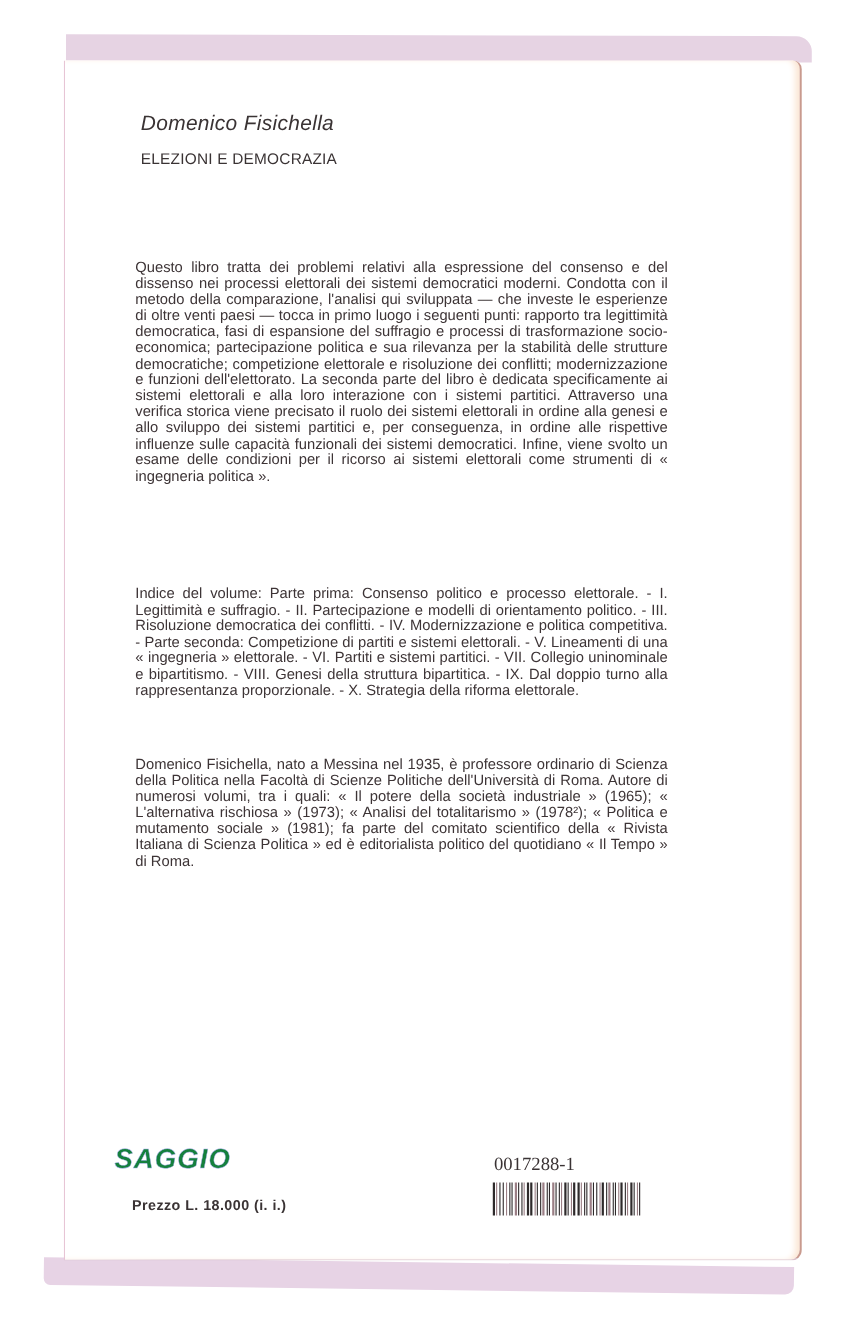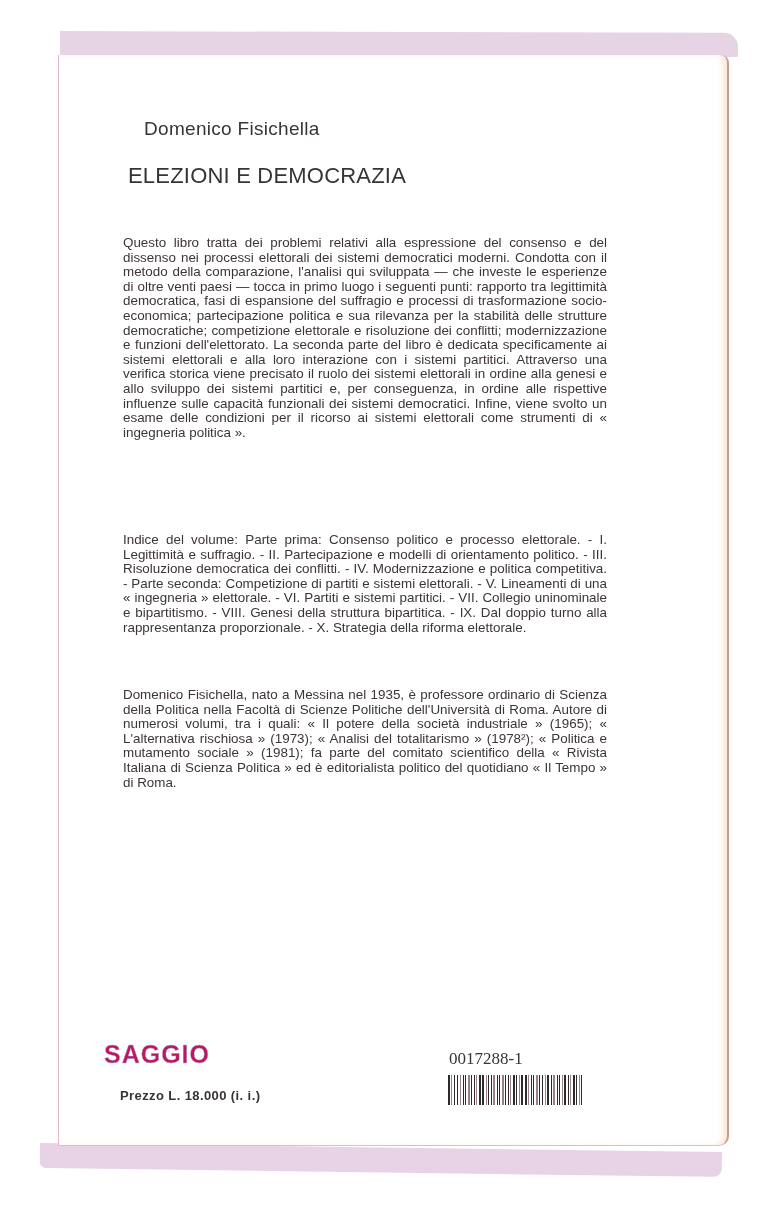--- a/index.html
+++ b/index.html
@@ -19,36 +19,36 @@
   .card {
     position: absolute; left: 58px; top: 55px; width: 668px; height: 1090px;
     background: #ffffff;
     border-left: 1px solid #e2b8cc;
     border-right: 2px solid #c99a8e;
     border-bottom: 1px solid #d8c0c8;
     border-radius: 0 8px 10px 0;
     box-shadow: inset -6px 0 6px -2px #fbe6d4;
   }
   .header { position: absolute; left: 128px; top: 98px; }
-  .author-h { font-size: 19px; letter-spacing: 0.3px; color: #3a3334; margin: 16px; line-height: 30px; }
-  .title-h { font-size: 22px; letter-spacing: 0.2px; color: #3a3334; margin: 0; line-height: 32px; }
+  .author-h { font-size: 19px; letter-spacing: 0.3px; color: #3a3334; margin: 0; line-height: 30px; font-style: italic; }
+  .title-h { font-size: 14px; letter-spacing: 0.2px; color: #3a3334; margin: 0; line-height: 32px; }
   .subtitle-h { font-size: 19px; letter-spacing: 0.2px; color: #3a3334; margin: 0; line-height: 30px; }
 
   .para {
     position: absolute; left: 123px; width: 484px;
     font-size: 13.4px; line-height: 14.6px; text-align: justify; color: #3d3436;
     margin: 0; hyphens: manual;
   }
   .p1 { top: 236px; }
   .p2 { top: 533px; }
   .p3 { top: 688px; }
 
   .saggio {
     position: absolute; left: 104px; top: 1040px;
-    font-size: 25px; font-weight: bold; color: #be185d; letter-spacing: 1px;
+    font-size: 25px; font-weight: bold; color: #15803d; letter-spacing: 1px; font-style: italic;
     -webkit-text-stroke: 0.4px #aab0ee;
   }
   .price {
     position: absolute; left: 120px; top: 1088px;
     font-size: 13px; font-weight: bold; color: #3a3334; letter-spacing: 0.4px;
   }
   .code {
     position: absolute; left: 449px; top: 1049px;
     font-family: "Liberation Serif", serif; font-size: 17px; color: #3a3334;
   }

